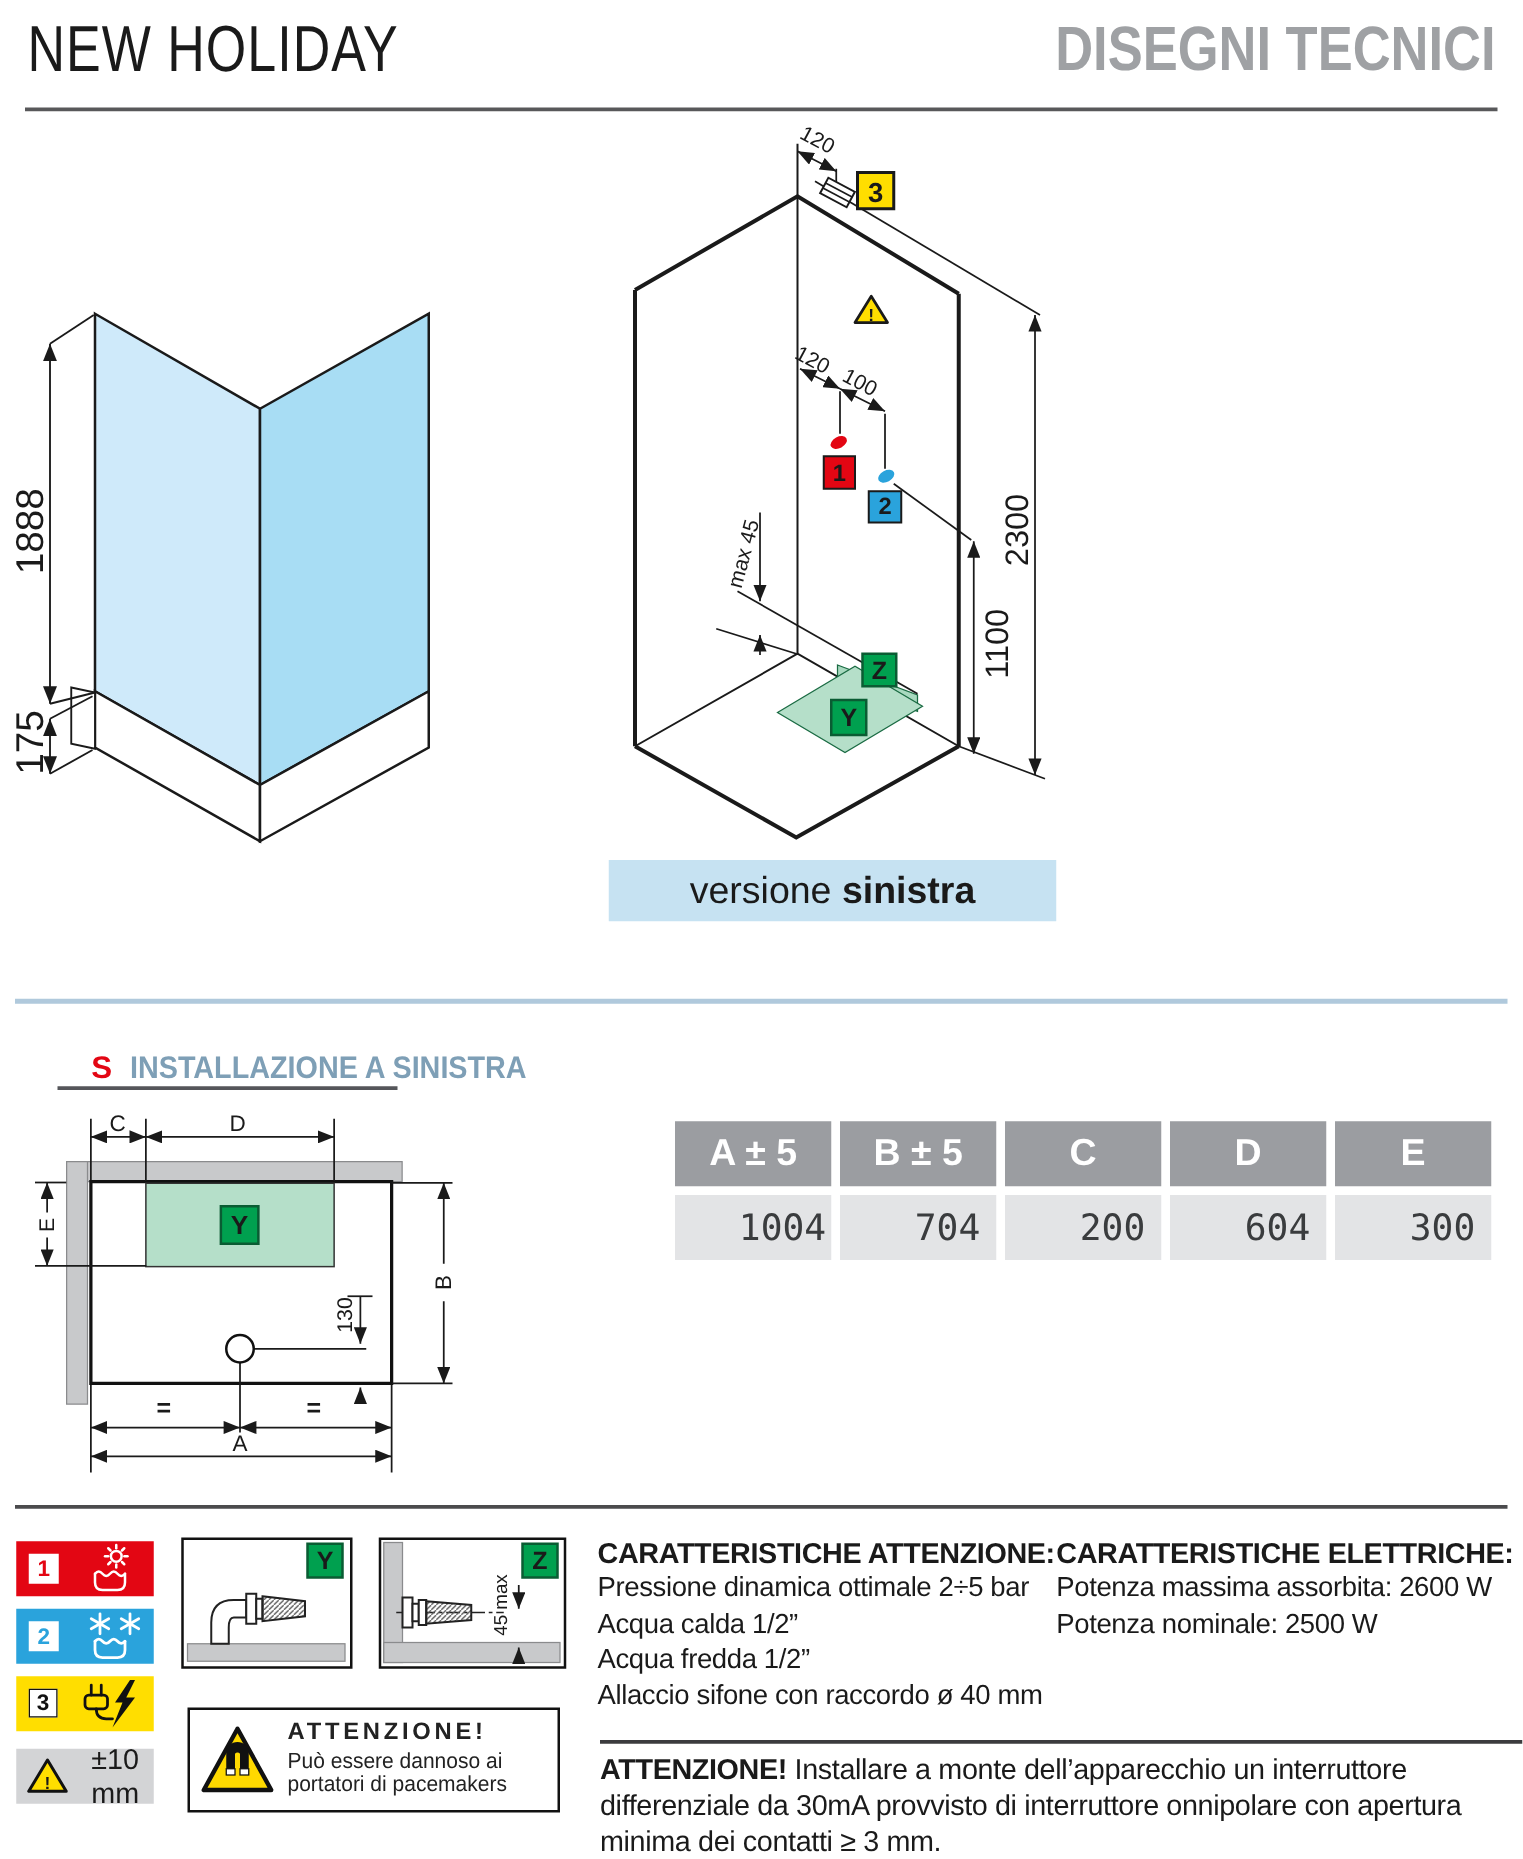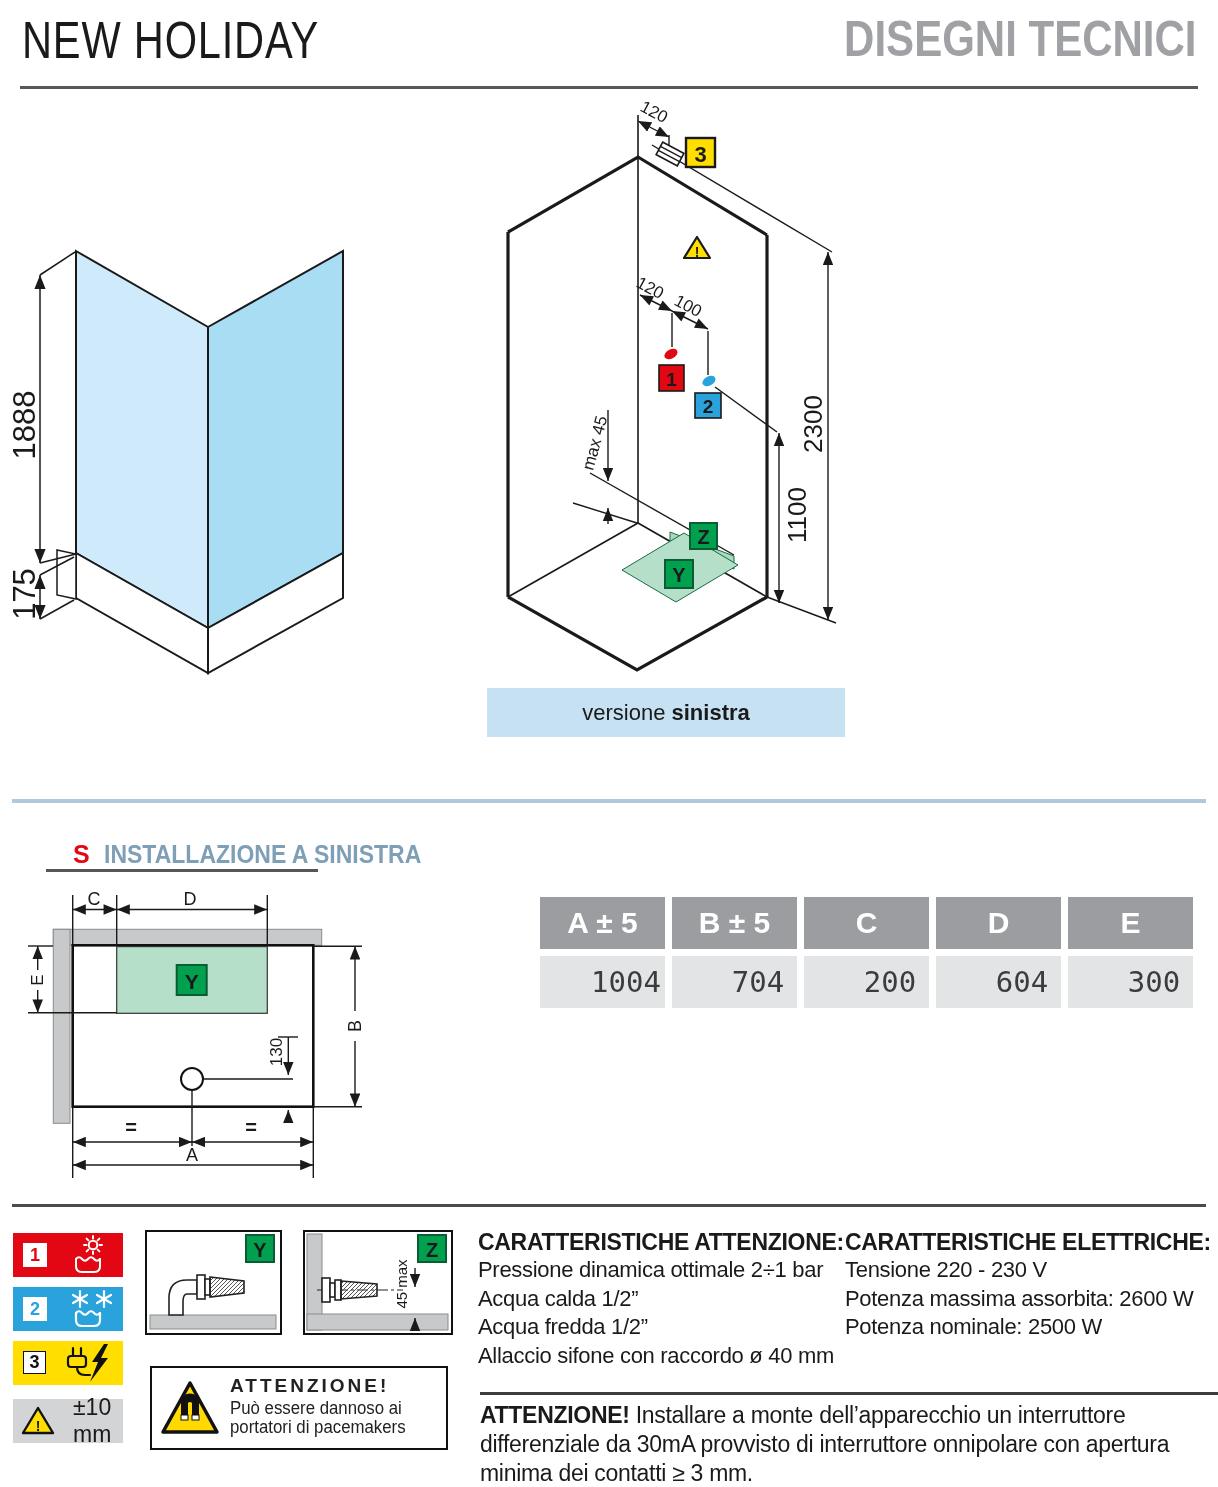--- a/index.html
+++ b/index.html
@@ -11,21 +11,21 @@
   
   #page-title{left:22px;top:10px;font-size:52px;font-weight:400;letter-spacing:1px;transform:scaleX(.8);transform-origin:left top;white-space:nowrap;}
   #page-subtitle{right:22px;top:10px;font-size:50px;font-weight:700;color:#9fa1a4;transform:scaleX(.84);transform-origin:right top;white-space:nowrap;}
   .rule{position:absolute;}
   #rule-header{left:20px;top:86px;width:1178px;height:3px;background:#58585a;}
   #rule-mid{left:12px;top:799px;width:1194px;height:4px;background:#b0c9dc;}
   #rule-bottom{left:12px;top:1204px;width:1194px;height:3px;background:#4b4b4d;}
   #rule-warning{left:480px;top:1392px;width:738px;height:3px;background:#3c3c3e;}
 
   
-  #version-banner{left:487px;top:688px;width:358px;height:49px;background:#c6e2f2;text-align:center;line-height:49px;font-size:22px;}
+  #version-banner{left:487px;top:688px;width:358px;height:49px;background:#c6e2f2;text-align:center;line-height:49px;font-size:30px;}
   #version-banner b{font-weight:700;}
 
   
   #section-header{left:73px;top:840px;font-size:25px;white-space:nowrap;}
   #section-header .s{color:#e30613;font-weight:700;margin-right:14px;}
   #section-header .t{color:#7e9fb6;font-weight:700;transform:scaleX(.92);display:inline-block;transform-origin:left;}
   #rule-section{left:46px;top:869px;width:272px;height:2.5px;background:#55565a;}
 
   
   #dim-table{left:540px;top:897px;display:grid;grid-template-columns:repeat(5,125px);grid-auto-rows:52px;gap:7px;}
@@ -354,28 +354,27 @@
     <rect x="21" y="35" width="7" height="5" fill="#fff" stroke="#111" stroke-width="1"></rect>
     <rect x="32" y="35" width="7" height="5" fill="#fff" stroke="#111" stroke-width="1"></rect>
   </svg>
   <div class="tt">ATTENZIONE!</div>
   <div class="ln l1">Può essere dannoso ai</div>
   <div class="ln l2">portatori di pacemakers</div>
 </div>
 
 <div class="specs" id="hydraulics">
   <div class="tt">CARATTERISTICHE ATTENZIONE:</div>
-  <div class="ln">Pressione dinamica ottimale 2÷1 bar</div>
+  <div class="ln">Pressione dinamica ottimale 2÷5 bar</div>
   <div class="ln">Acqua calda 1/2”</div>
   <div class="ln">Acqua fredda 1/2”</div>
   <div class="ln">Allaccio sifone con raccordo ø 40 mm</div>
 </div>
 
 <div class="specs" id="electrics">
   <div class="tt">CARATTERISTICHE ELETTRICHE:</div>
-  <div class="ln">Tensione 220 - 230 V</div>
   <div class="ln">Potenza massima assorbita: 2600 W</div>
   <div class="ln">Potenza nominale: 2500 W</div>
 </div>
 
 <div class="rule" id="rule-warning"></div>
 
 <div class="abs" id="bottom-warning"><b>ATTENZIONE!</b><span> Installare a monte dell’apparecchio un interruttore differenziale da 30mA provvisto di interruttore onnipolare con apertura minima dei contatti ≥ 3 mm.</span></div>
 
 </body></html>

